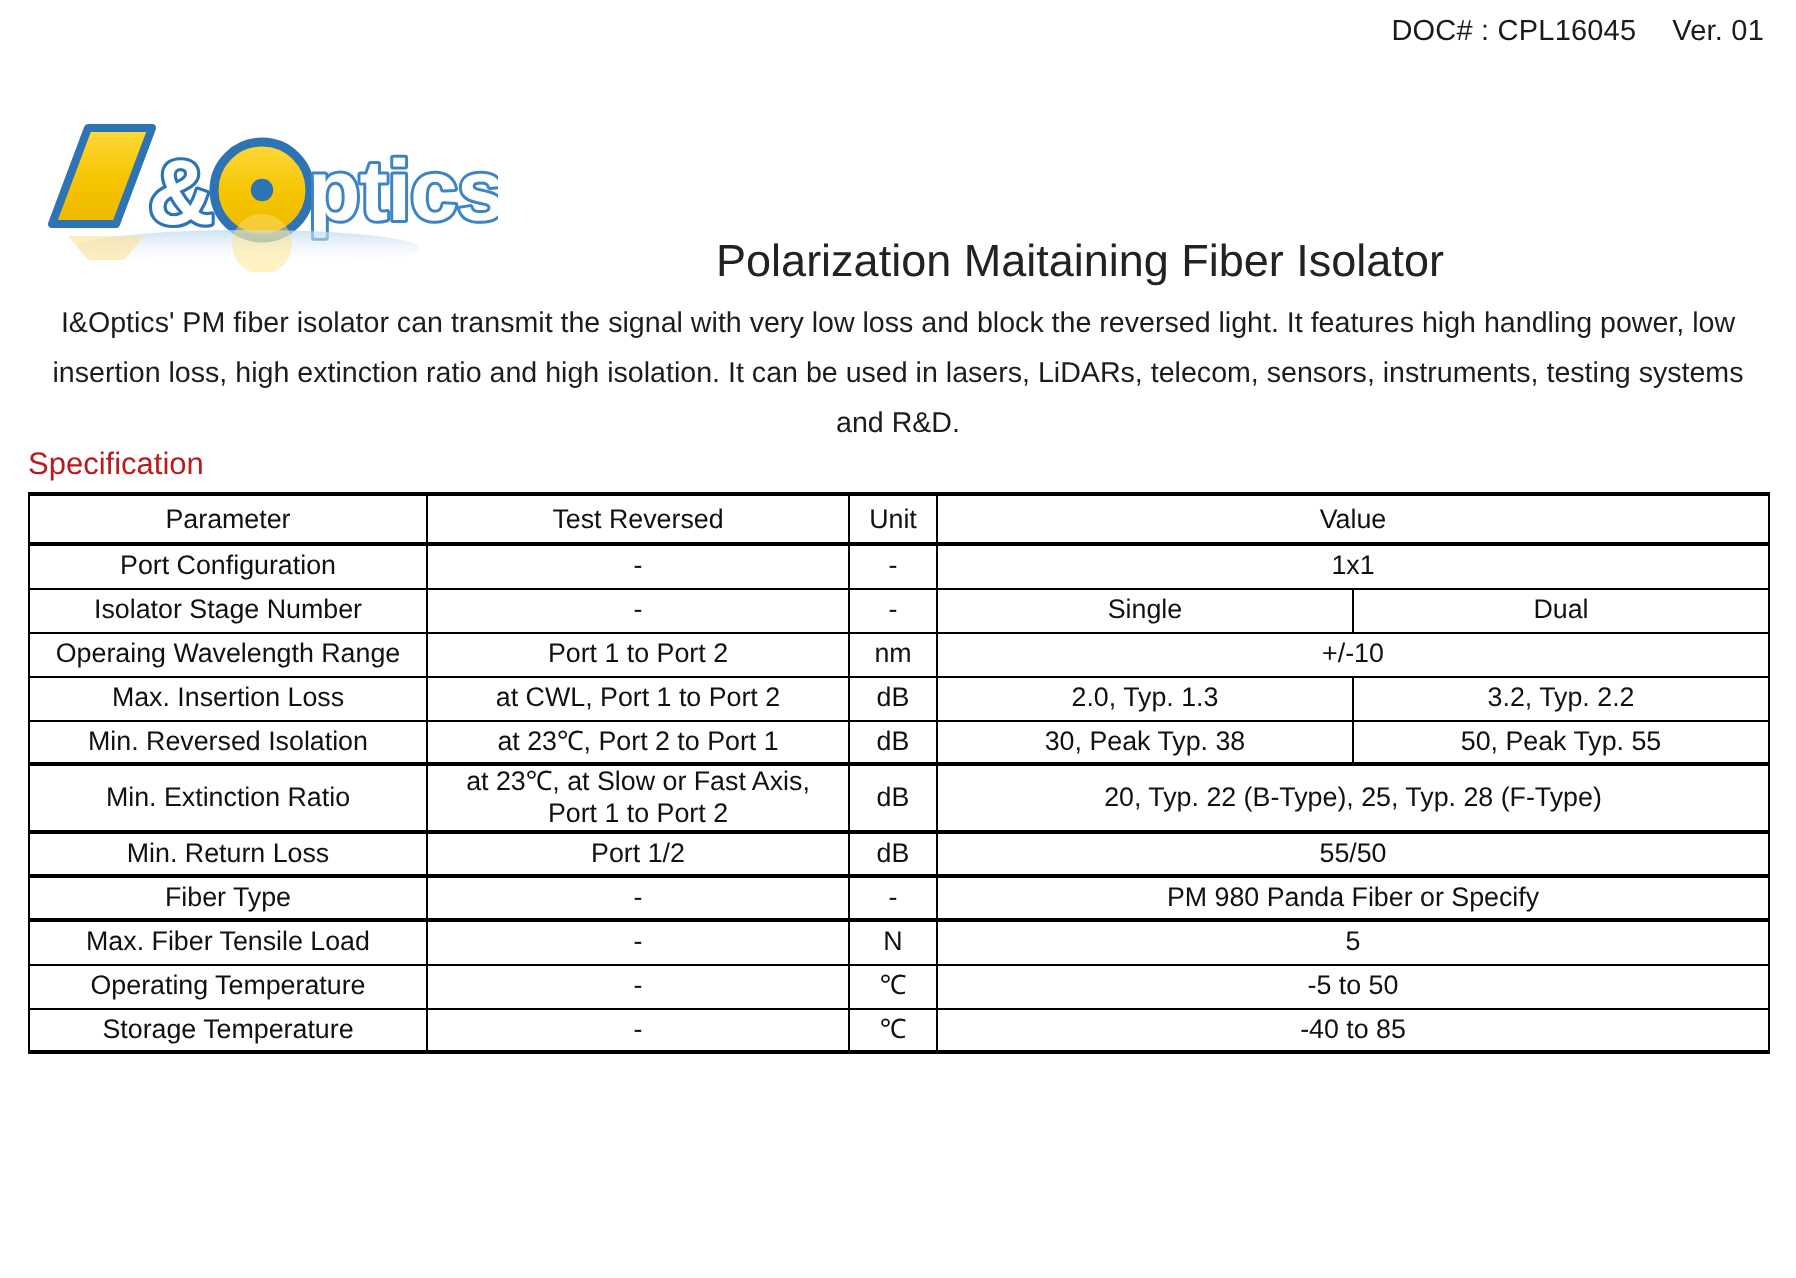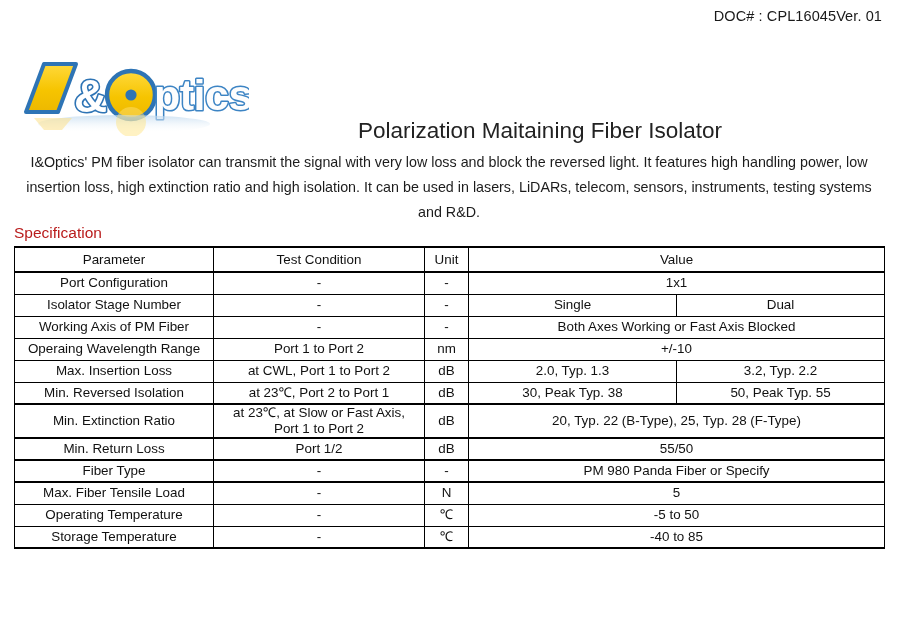--- a/index.html
+++ b/index.html
@@ -19,21 +19,21 @@
   
   .doc-line {
     position: absolute;
     top: 8px;
     right: 16px;
     font-size: 14.5px;
     color: #1a1a1a;
     letter-spacing: 0.1px;
     white-space: nowrap;
   }
-  .doc-line .docnum { }
+  .doc-line .docnum { margin-right: 18px; }
 
   
   .logo {
     position: absolute;
     left: 14px;
     top: 58px;
     width: 235px;
     height: 78px;
   }
   .logo svg { display: block; }
@@ -167,21 +167,21 @@
     <colgroup>
       <col style="width:199px">
       <col style="width:211px">
       <col style="width:44px">
       <col style="width:208px">
       <col style="width:208px">
     </colgroup>
     <thead>
       <tr class="thick-bottom">
         <th class="hd lcol">Parameter</th>
-        <th class="hd">Test Condition</th>
+        <th class="hd">Test Reversed</th>
         <th class="hd">Unit</th>
         <th class="hd rcol" colspan="2">Value</th>
       </tr>
     </thead>
     <tbody>
 
       <tr>
         <td class="param lcol">Port Configuration</td>
         <td>-</td>
         <td>-</td>
@@ -189,26 +189,20 @@
       </tr>
 
       <tr>
         <td class="param lcol">Isolator Stage Number</td>
         <td>-</td>
         <td>-</td>
         <td>Single</td>
         <td class="rcol">Dual</td>
       </tr>
 
-      <tr>
-        <td class="param lcol">Working Axis of PM Fiber</td>
-        <td>-</td>
-        <td>-</td>
-        <td class="rcol" colspan="2">Both Axes Working or Fast Axis Blocked</td>
-      </tr>
 
 
       <tr>
         <td class="param lcol">Operaing Wavelength Range</td>
         <td>Port 1 to Port 2</td>
         <td>nm</td>
         <td class="rcol" colspan="2">+/-10</td>
       </tr>
 
       <tr>

